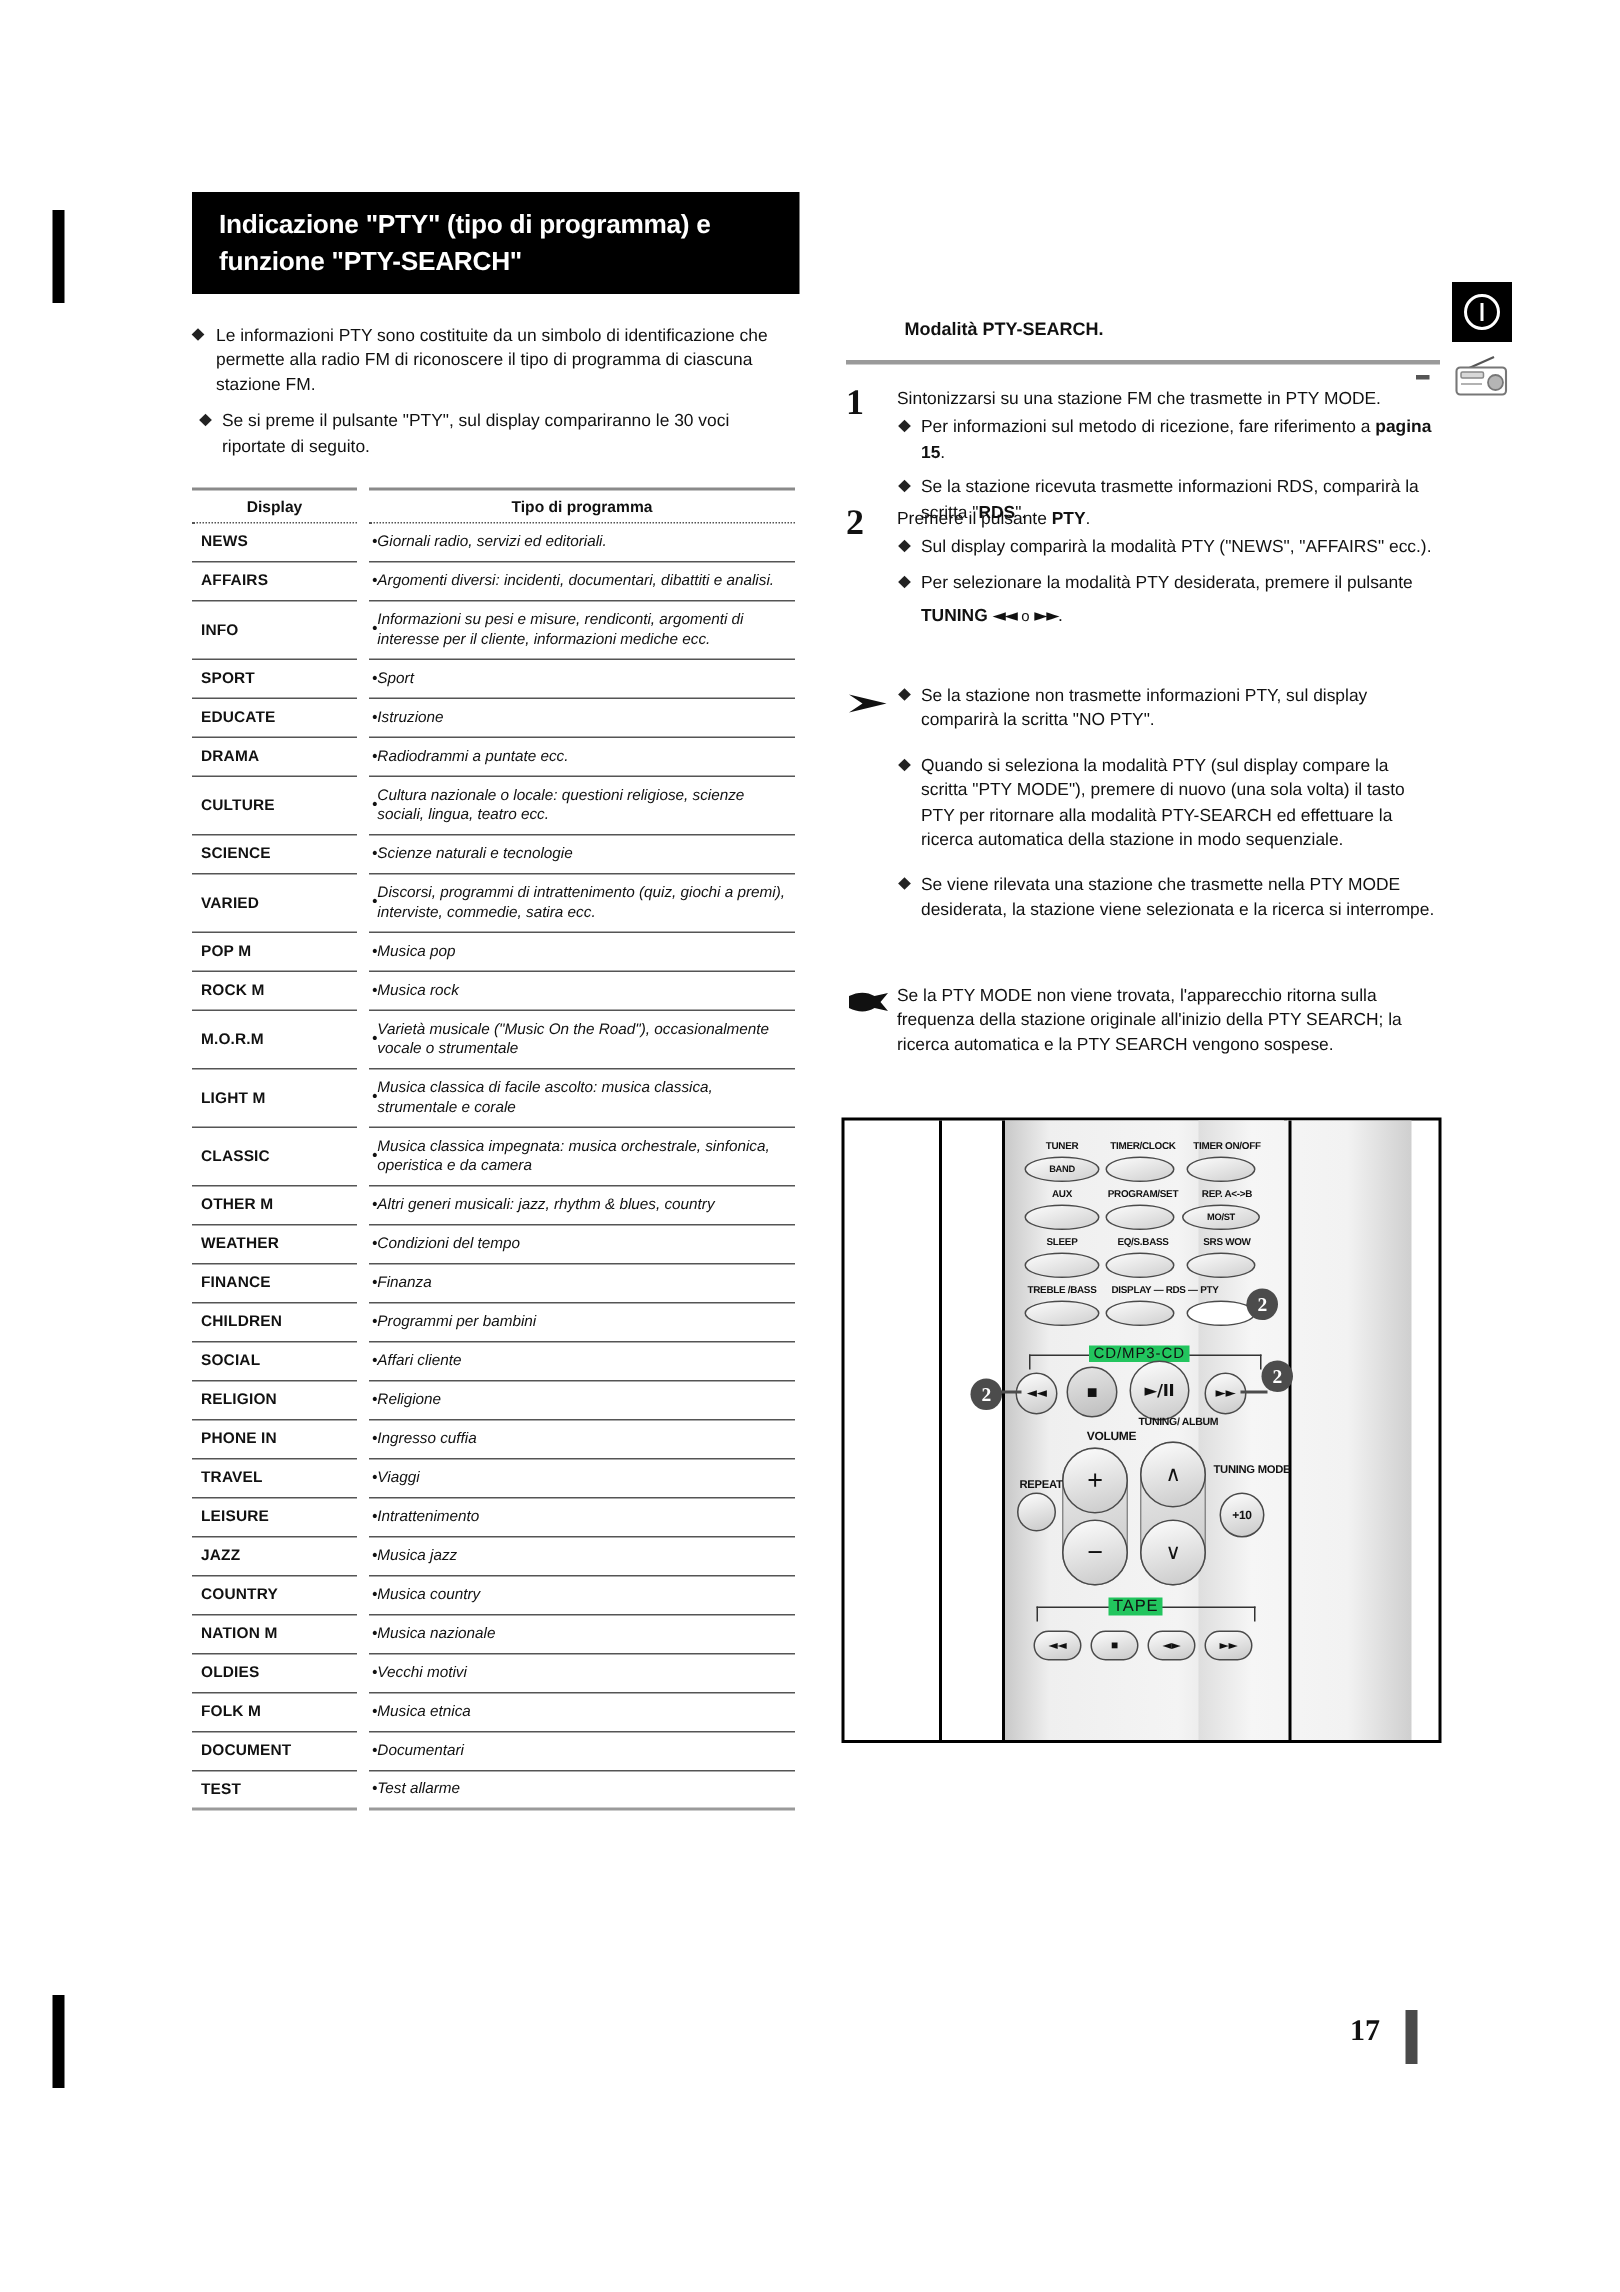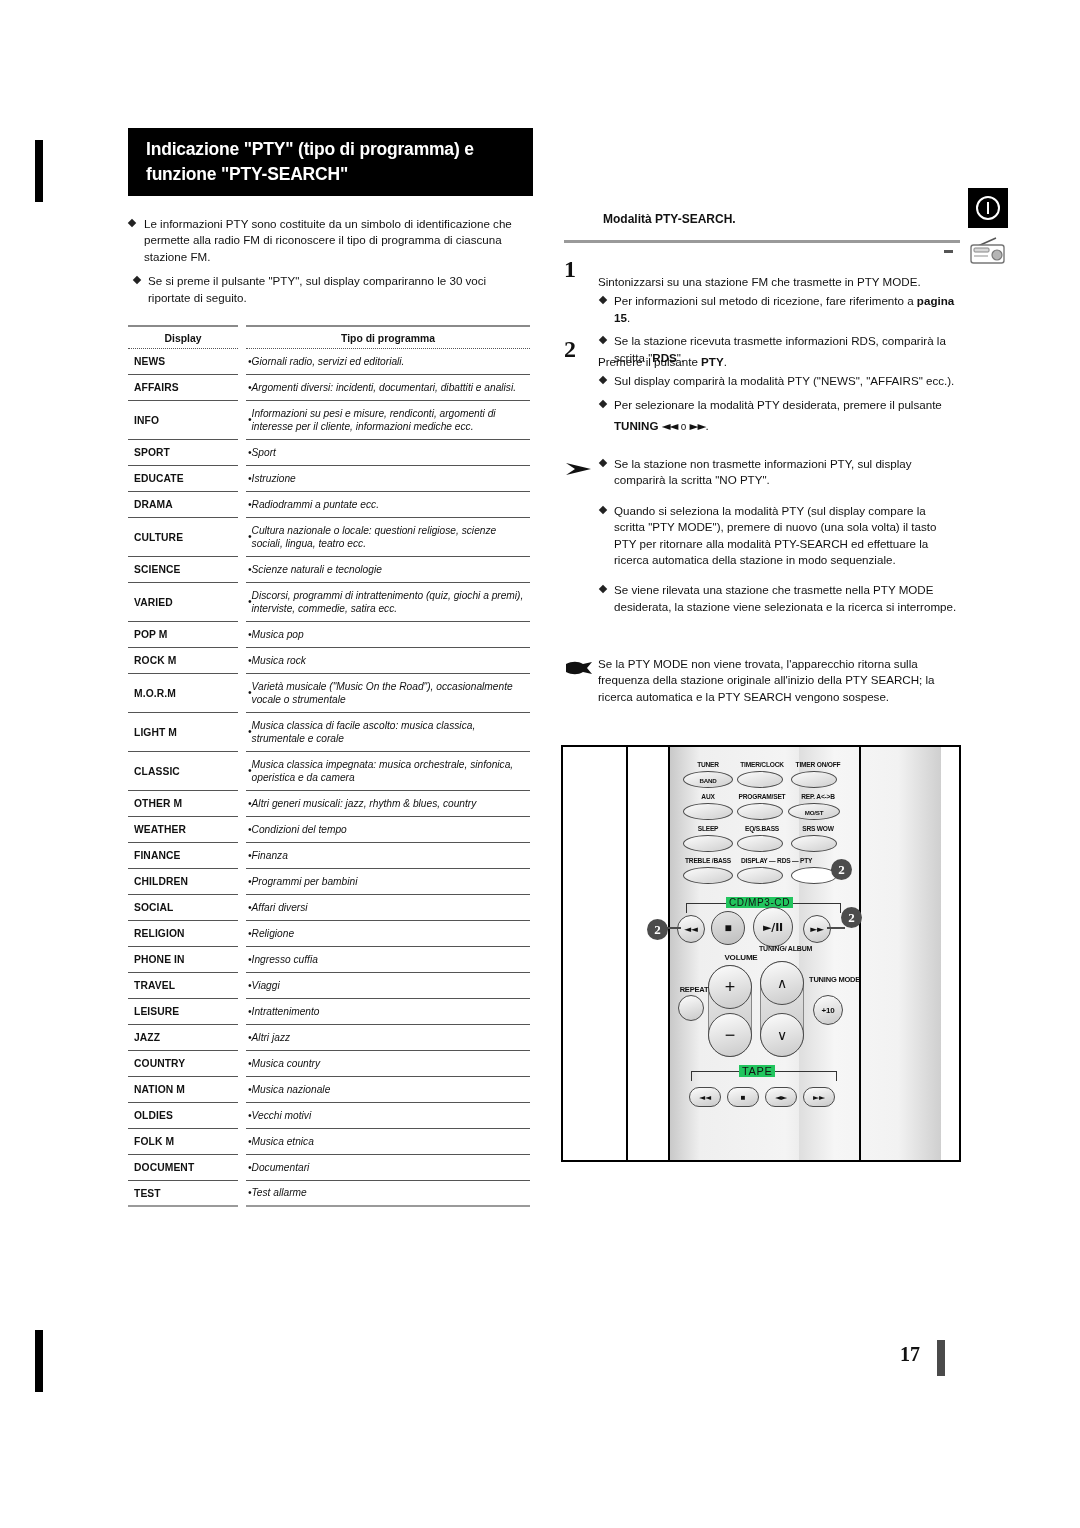--- a/index.html
+++ b/index.html
@@ -85,21 +85,21 @@
   .bull{display:inline;}
 
   
   #rc-head{position:absolute;left:564px;top:212px;font-size:12px;font-weight:bold;margin-left:39px;}
   #rc-rule{position:absolute;left:564px;top:240px;width:396px;height:2.6px;background:#9a9a9a;}
 
   .step{position:absolute;width:400px;}
   .step .num{position:absolute;left:0;top:-2px;font-size:24px;font-weight:bold;
         font-family:"Liberation Serif",serif;}
   .step .body{margin-left:34px;}
-  .step .lead{font-size:11.6px;line-height:16.4px;margin-bottom:3px;margin-top:16px;}
+  .step .lead{font-size:11.6px;line-height:16.4px;margin-bottom:3px;}
   .sub{position:relative;padding-left:16px;font-size:11.6px;line-height:16.4px;margin-bottom:7px;}
   .sub .d{position:absolute;left:2px;top:4px;width:6px;height:6px;background:#222;transform:rotate(45deg);}
   b{font-weight:bold;}
 
   #notes{position:absolute;left:598px;top:456px;width:360px;}
   #note-arrow{position:absolute;left:566px;top:462px;width:26px;height:14px;}
   #hand{position:absolute;left:566px;top:660px;width:28px;height:16px;}
   #hand-note{position:absolute;left:598px;top:656px;width:362px;
         font-size:11.6px;line-height:16.4px;}
 
@@ -340,21 +340,21 @@
           <div class="cR">
             <span class="bull">• </span>
             <span>Programmi per bambini</span>
           </div>
         </div>
         <div class="trow h1line">
           <div class="cL">SOCIAL</div>
           <div class="cGap"></div>
           <div class="cR">
             <span class="bull">• </span>
-            <span>Affari diversi</span>
+            <span>Affari cliente</span>
           </div>
         </div>
         <div class="trow h1line">
           <div class="cL">RELIGION</div>
           <div class="cGap"></div>
           <div class="cR">
             <span class="bull">• </span>
             <span>Religione</span>
           </div>
         </div>
@@ -380,21 +380,21 @@
           <div class="cR">
             <span class="bull">• </span>
             <span>Intrattenimento</span>
           </div>
         </div>
         <div class="trow h1line">
           <div class="cL">JAZZ</div>
           <div class="cGap"></div>
           <div class="cR">
             <span class="bull">• </span>
-            <span>Altri jazz</span>
+            <span>Musica jazz</span>
           </div>
         </div>
         <div class="trow h1line">
           <div class="cL">COUNTRY</div>
           <div class="cGap"></div>
           <div class="cR">
             <span class="bull">• </span>
             <span>Musica country</span>
           </div>
         </div>

